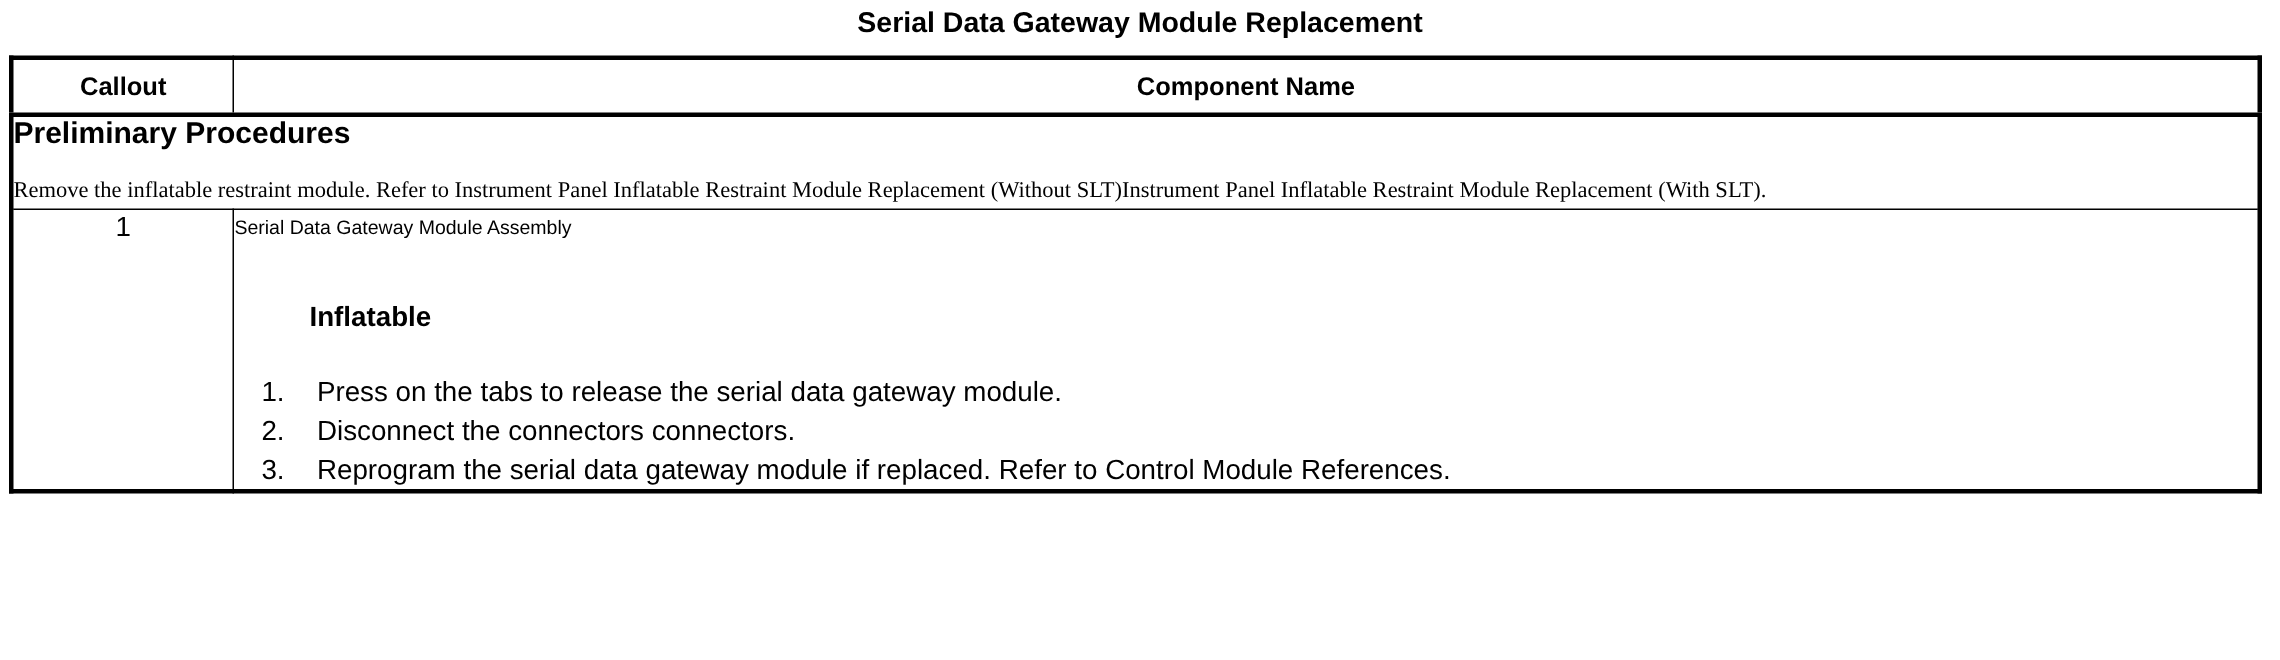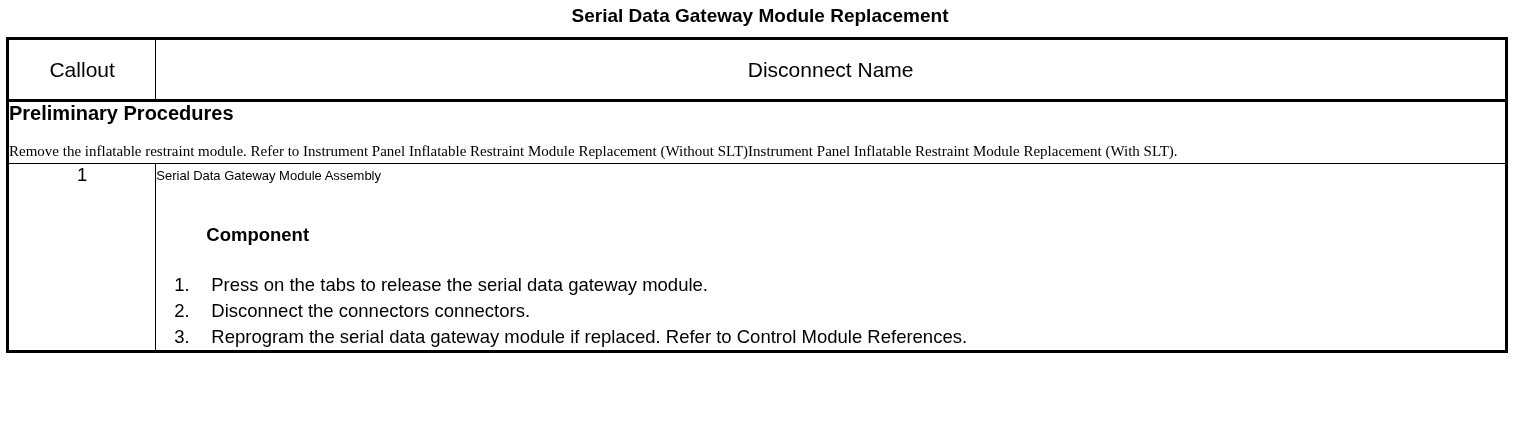--- a/index.html
+++ b/index.html
@@ -43,25 +43,25 @@
     border: 1px solid #000;
     vertical-align: top;
     padding: 0;
   }
   col.c-callout { width: 148px; }
   col.c-name { width: 1348px; }
 
   
   tr.header-row th {
     text-align: center;
-    font-size: 21px;
-    font-weight: normal;
+    font-size: 17px;
+    font-weight: bold;
     height: 35px;
     line-height: 35px;
-    padding: 12px 4px;
+    padding: 0 4px;
     border-bottom: 3px solid #000;
   }
   tr.header-row th.h-callout { border-right: 1px solid #000; }
 
   
   td.prelim-cell {
     padding: 4px 4px 6px 2px;
     border-bottom: 1px solid #000;
   }
   .prelim-heading {
@@ -133,35 +133,35 @@
 
   <div class="table-wrap">
     <table class="proc-table">
       <colgroup>
         <col class="c-callout">
         <col class="c-name">
       </colgroup>
       <thead>
         <tr class="header-row">
           <th class="h-callout">Callout</th>
-          <th class="h-name">Disconnect Name</th>
+          <th class="h-name">Component Name</th>
         </tr>
       </thead>
       <tbody>
         <tr>
           <td class="prelim-cell" colspan="2">
             <p class="prelim-heading">Preliminary Procedures</p>
             <p class="prelim-body">Remove the inflatable restraint module. Refer to Instrument Panel Inflatable Restraint Module Replacement (Without SLT)Instrument Panel Inflatable Restraint Module Replacement (With SLT).</p>
           </td>
         </tr>
         <tr>
           <td class="callout-cell">1</td>
           <td class="detail-cell">
             <p class="assembly-name">Serial Data Gateway Module Assembly</p>
-            <p class="proc-heading">Component</p>
+            <p class="proc-heading">Inflatable</p>
             <ol class="steps">
               <li>
                 <span class="num">1.</span><span>Press on the tabs to release the serial data gateway module.</span>
               </li>
               <li>
                 <span class="num">2.</span><span>Disconnect the connectors connectors.</span>
               </li>
               <li>
                 <span class="num">3.</span><span>Reprogram the serial data gateway module if replaced. Refer to Control Module References.</span>
               </li>

